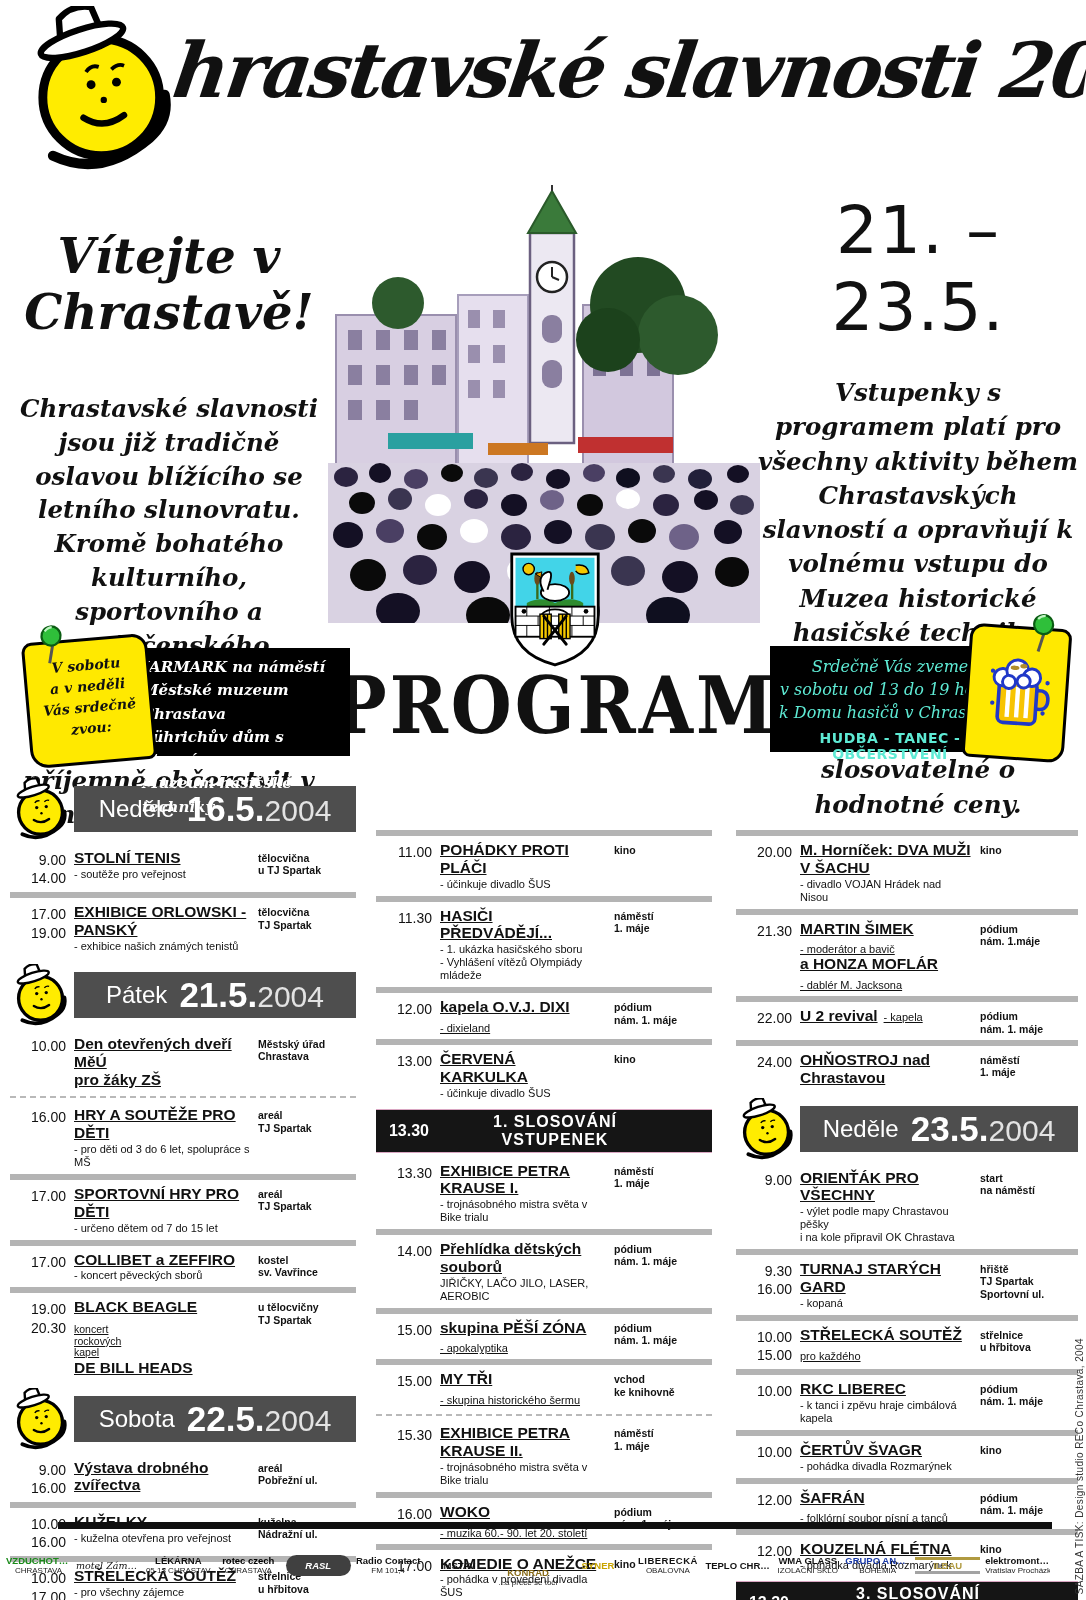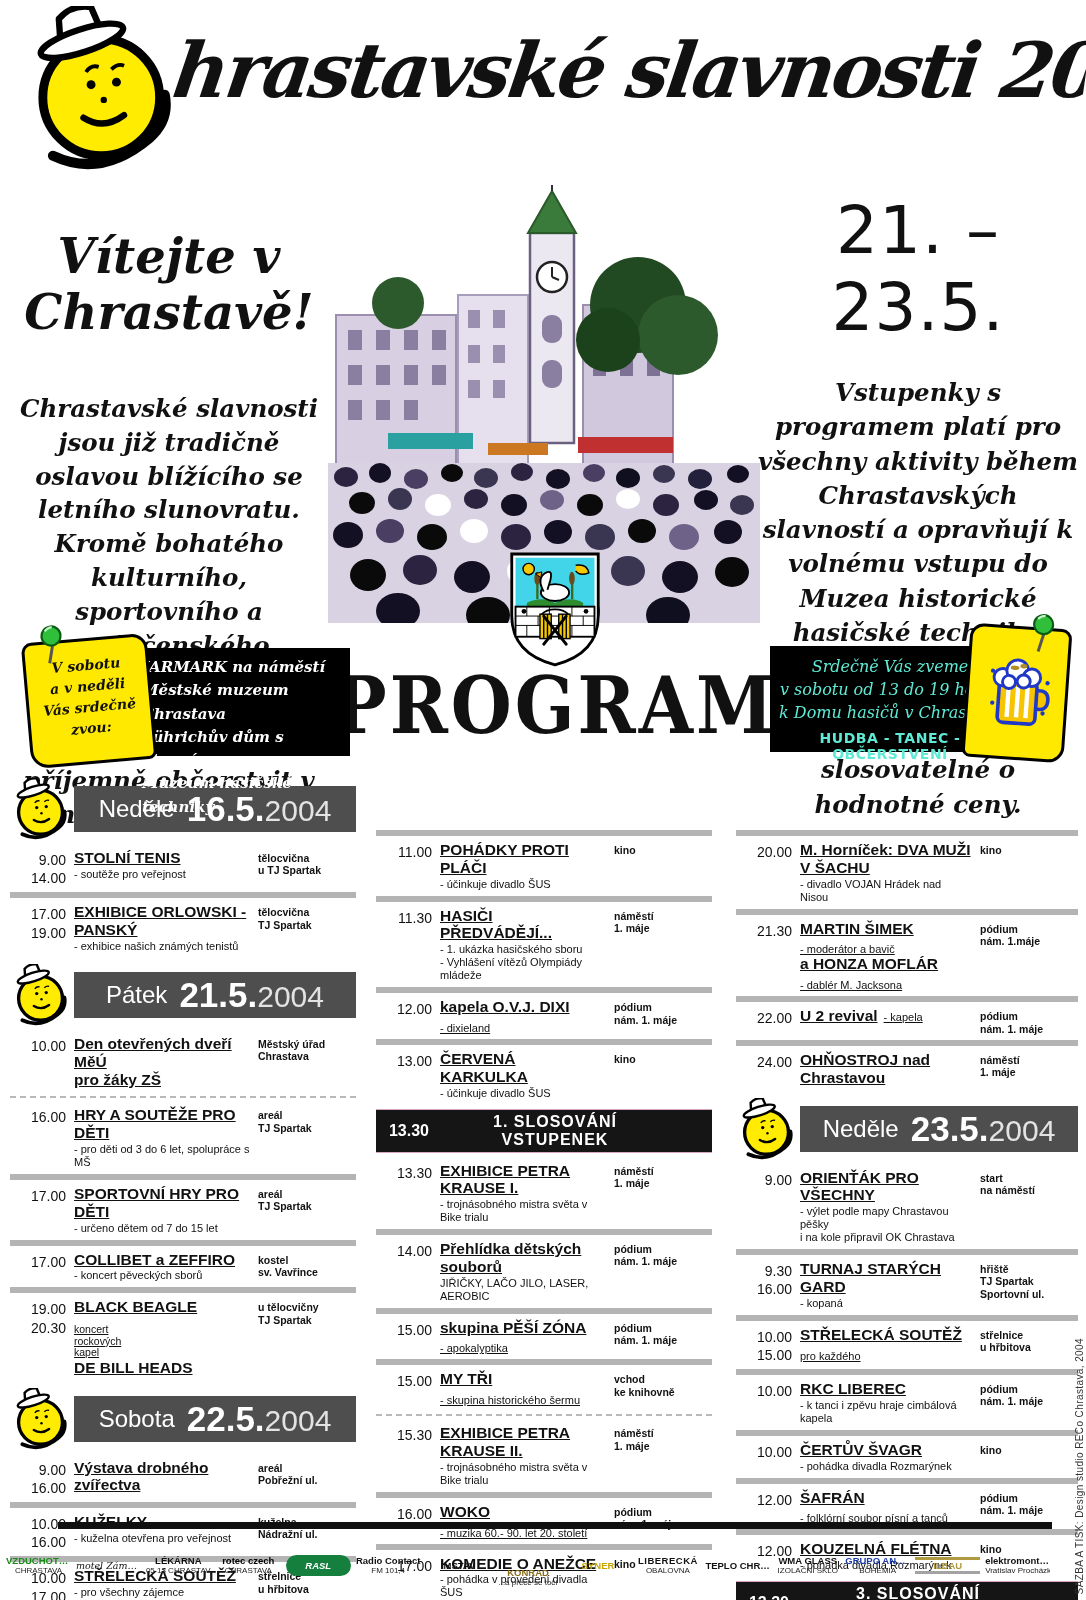--- a/index.html
+++ b/index.html
@@ -81,21 +81,21 @@
   
   .footer-bar{position:absolute;left:58px;top:1522px;width:994px;height:7px;background:#101010;}
   .sponsors{position:absolute;left:6px;top:1534px;width:1044px;height:62px;display:flex;
     align-items:center;gap:5px;}
   .logo-chip{flex:1;text-align:center;min-width:0;}
   .logo-name{font-weight:bold;font-size:9.5px;white-space:nowrap;overflow:hidden;text-overflow:ellipsis;}
   .logo-sub{font-size:8px;white-space:nowrap;overflow:hidden;color:#222;}
   .logo-chip:nth-child(1) .logo-name{color:#1a8a1a;}
   .logo-chip:nth-child(2) .logo-name{font-family:"DejaVu Serif",serif;font-style:italic;font-weight:normal;}
   .logo-chip:nth-child(4) .logo-name{color:#000;}
-  .logo-chip:nth-child(5) .logo-name{background:#15803d;color:#fff;border-radius:14px;padding:5px 4px;font-style:italic;}
+  .logo-chip:nth-child(5) .logo-name{background:#404040;color:#fff;border-radius:14px;padding:5px 4px;font-style:italic;}
   .logo-chip:nth-child(8) .logo-name{color:#8a6d1a;margin-top:23px;}
   .logo-chip:nth-child(9) .logo-name{color:#c8a400;}
   .logo-chip:nth-child(10) .logo-name{letter-spacing:.5px;}
   .logo-chip:nth-child(13) .logo-name{color:#1a3aa8;}
   .logo-chip:nth-child(14) .logo-name{color:#b09a40;border-top:3px solid #b09a40;border-bottom:3px solid #a3a3a3;}
   .credit{position:absolute;right:1px;bottom:6px;writing-mode:vertical-rl;transform:rotate(180deg);
     font-size:10px;color:#333;letter-spacing:.4px;}
 </style>
 </head>
 <body>

